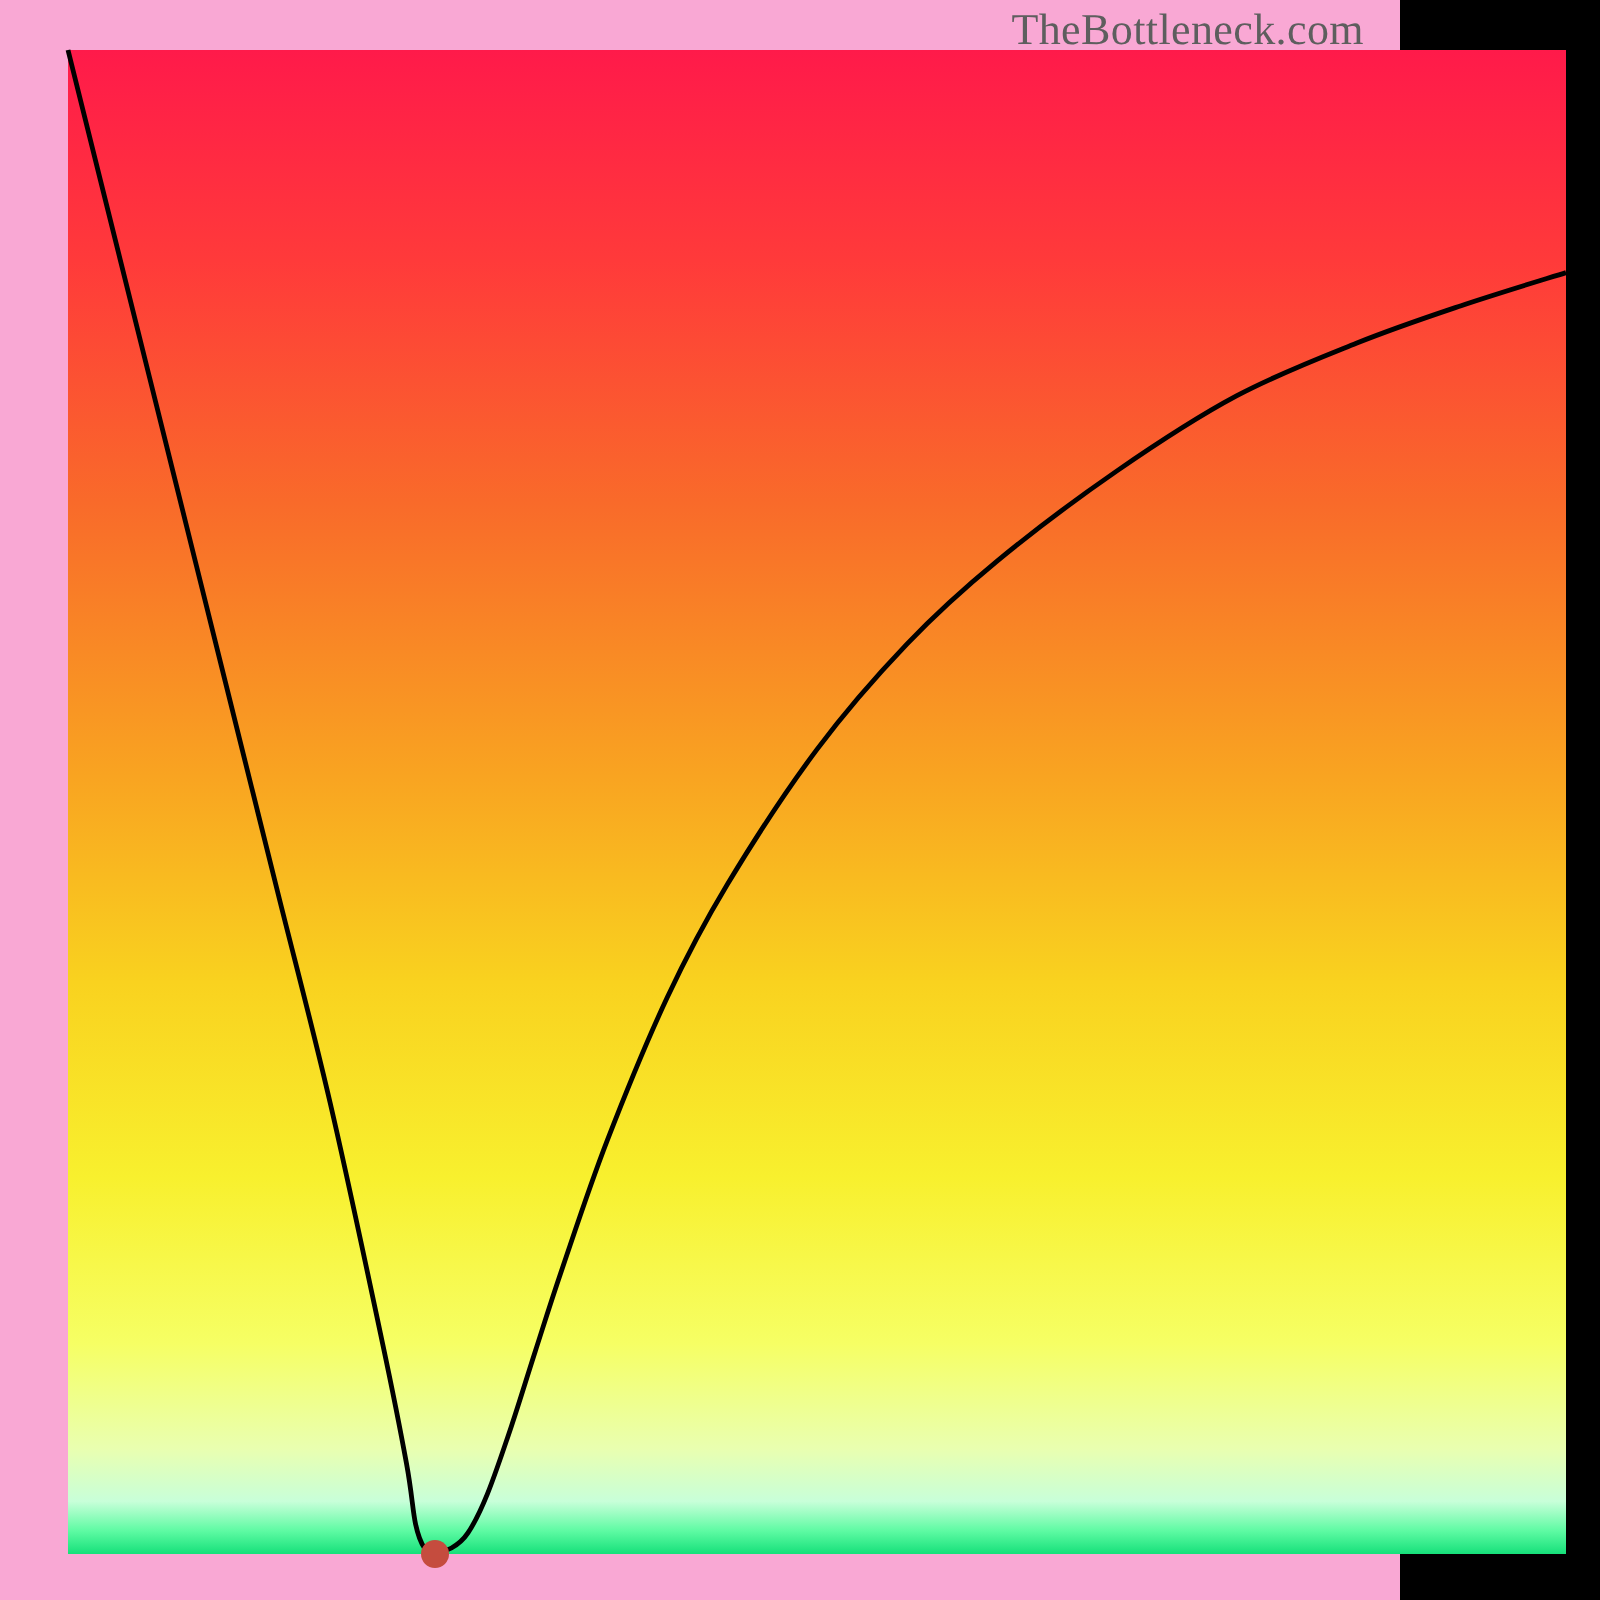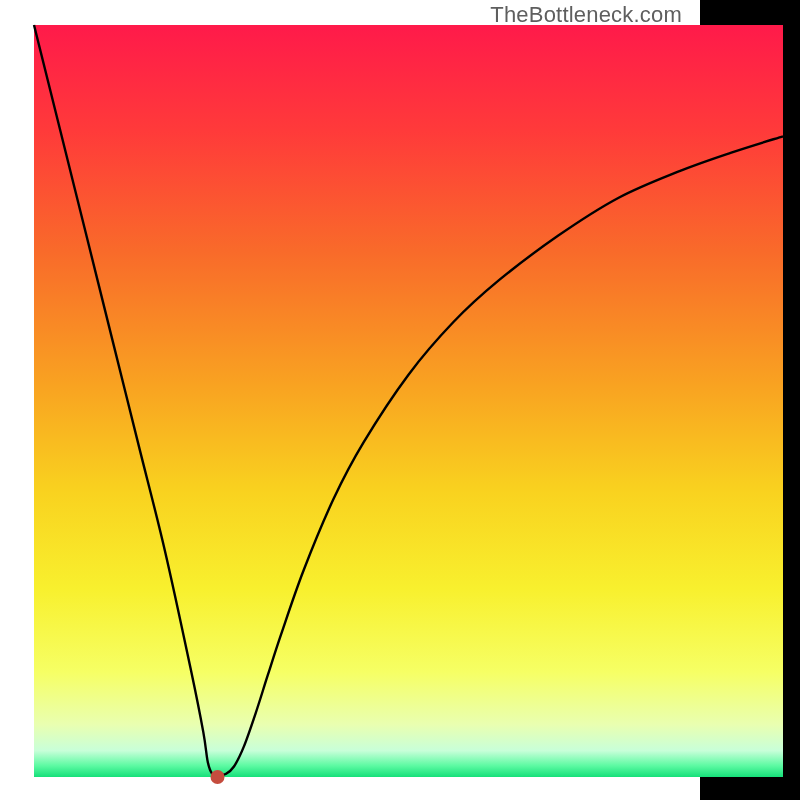--- a/index.html
+++ b/index.html
@@ -8,21 +8,22 @@
     width: 800px;
     height: 800px;
     background: #000;
     overflow: hidden;
     font-family: Arial, Helvetica, sans-serif;
   }
   .frame {
     position: relative;
     width: 700px;
     height: 800px;
-    background: #ffffff;
+    background: #f9a8d4;
+    font-family: Liberation Serif, serif;
   }
   .watermark {
     position: absolute;
     top: 2px;
     right: 18px;
     color: #5e5e5e;
     font-size: 22px;
     font-weight: 500;
     letter-spacing: 0.2px;
     z-index: 10;

